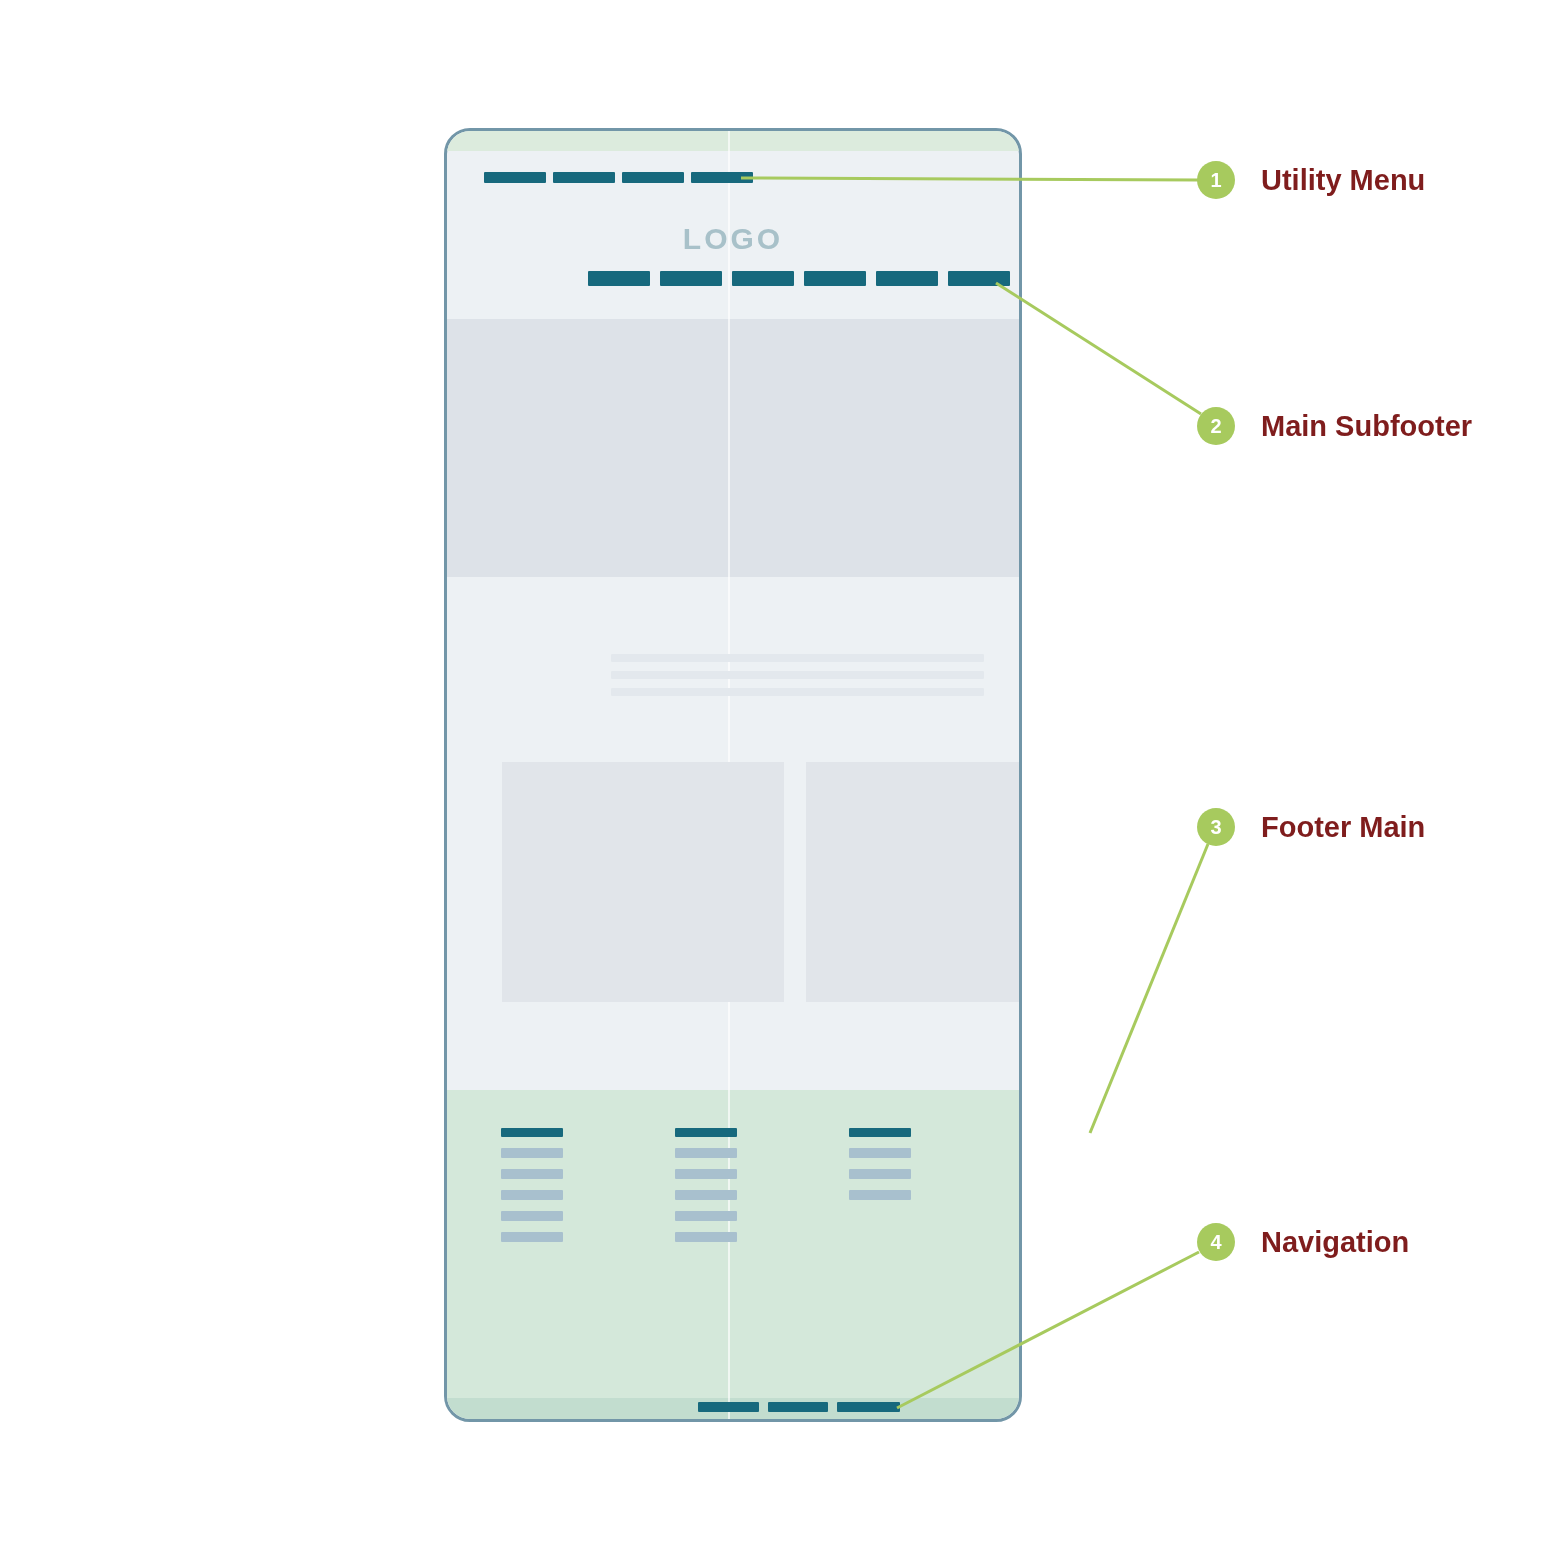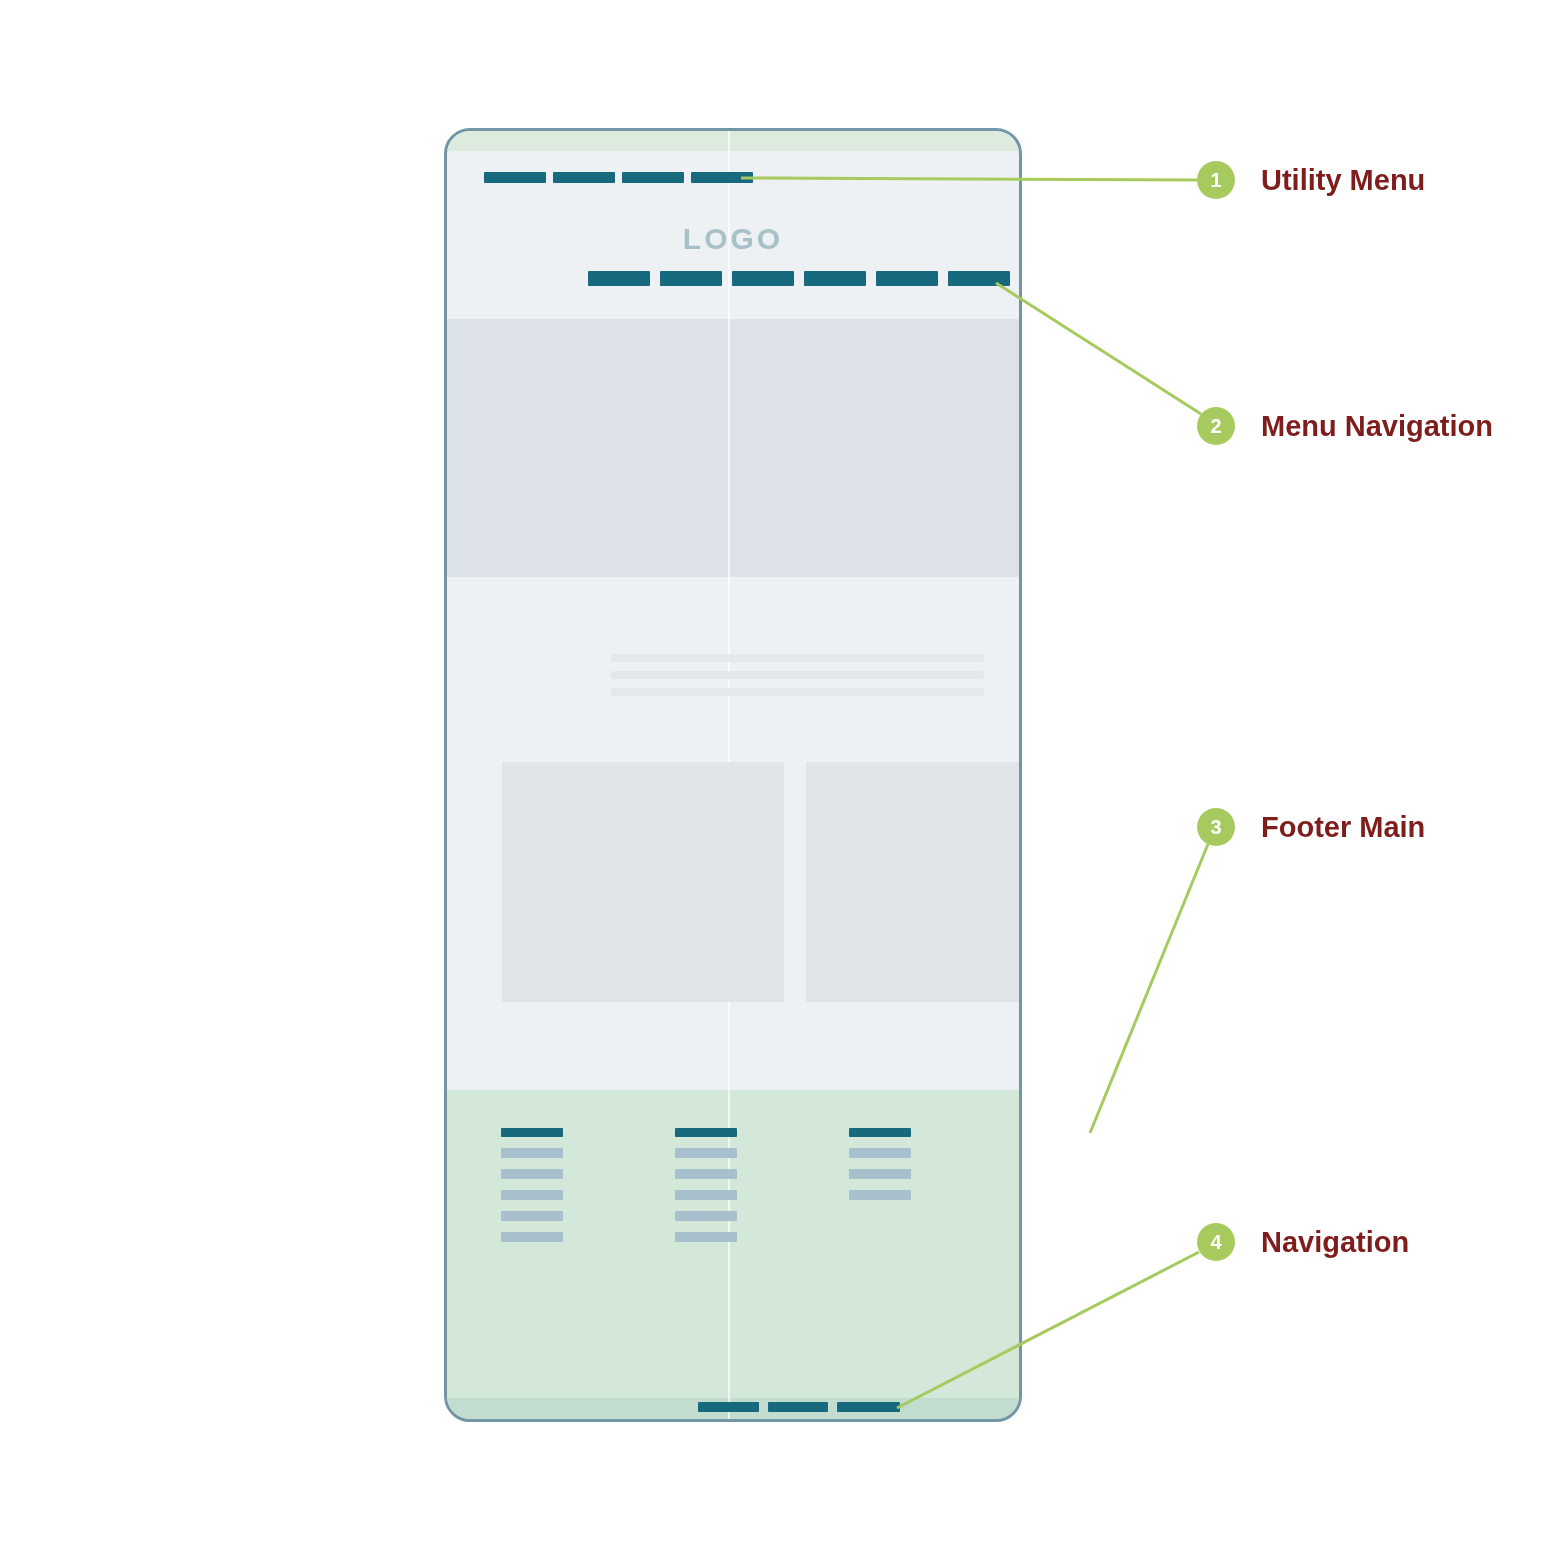--- a/index.html
+++ b/index.html
@@ -143,21 +143,21 @@
     <line x1="1208" y1="844" x2="1090" y2="1133" stroke="#a7ca5e" stroke-width="3"></line>
     <line x1="1199" y1="1252" x2="897" y2="1408" stroke="#a7ca5e" stroke-width="3"></line>
   </svg>
 
   <div class="callout co-1">
     <div class="badge">1</div>
     <div class="callout-label">Utility Menu</div>
   </div>
   <div class="callout co-2">
     <div class="badge">2</div>
-    <div class="callout-label">Menu Navigation</div>
+    <div class="callout-label">Main Subfooter</div>
   </div>
   <div class="callout co-3">
     <div class="badge">3</div>
     <div class="callout-label">Footer Main</div>
   </div>
   <div class="callout co-4">
     <div class="badge">4</div>
     <div class="callout-label">Navigation</div>
   </div>
 

